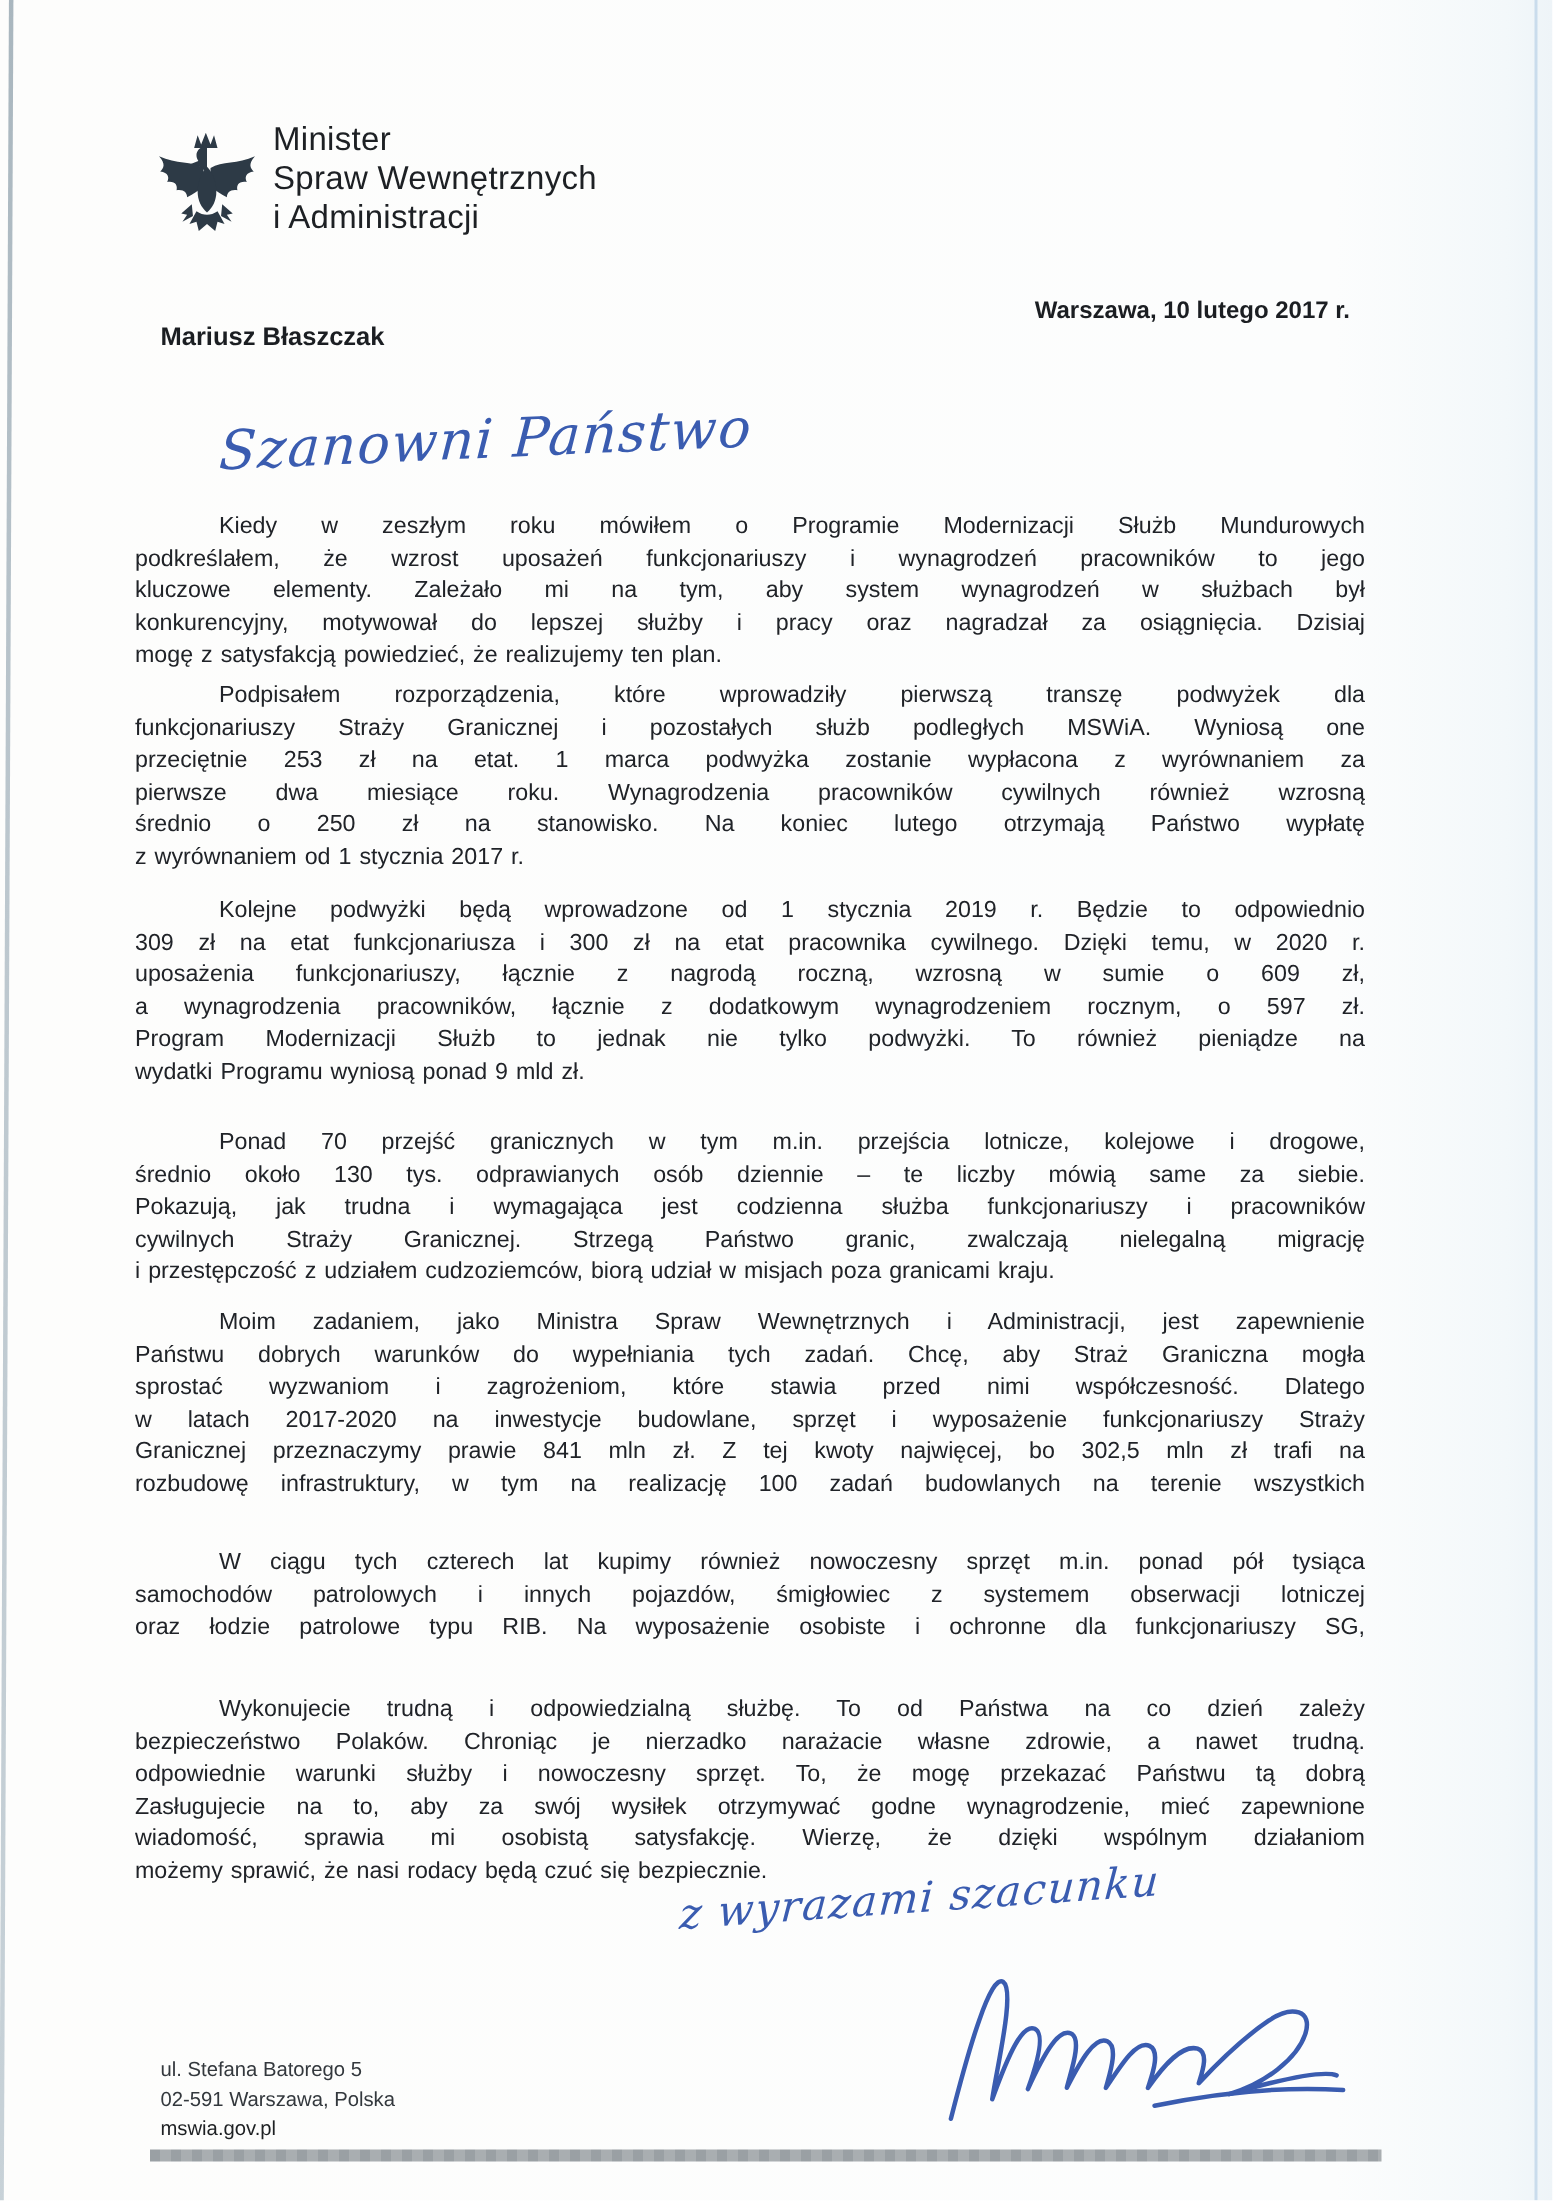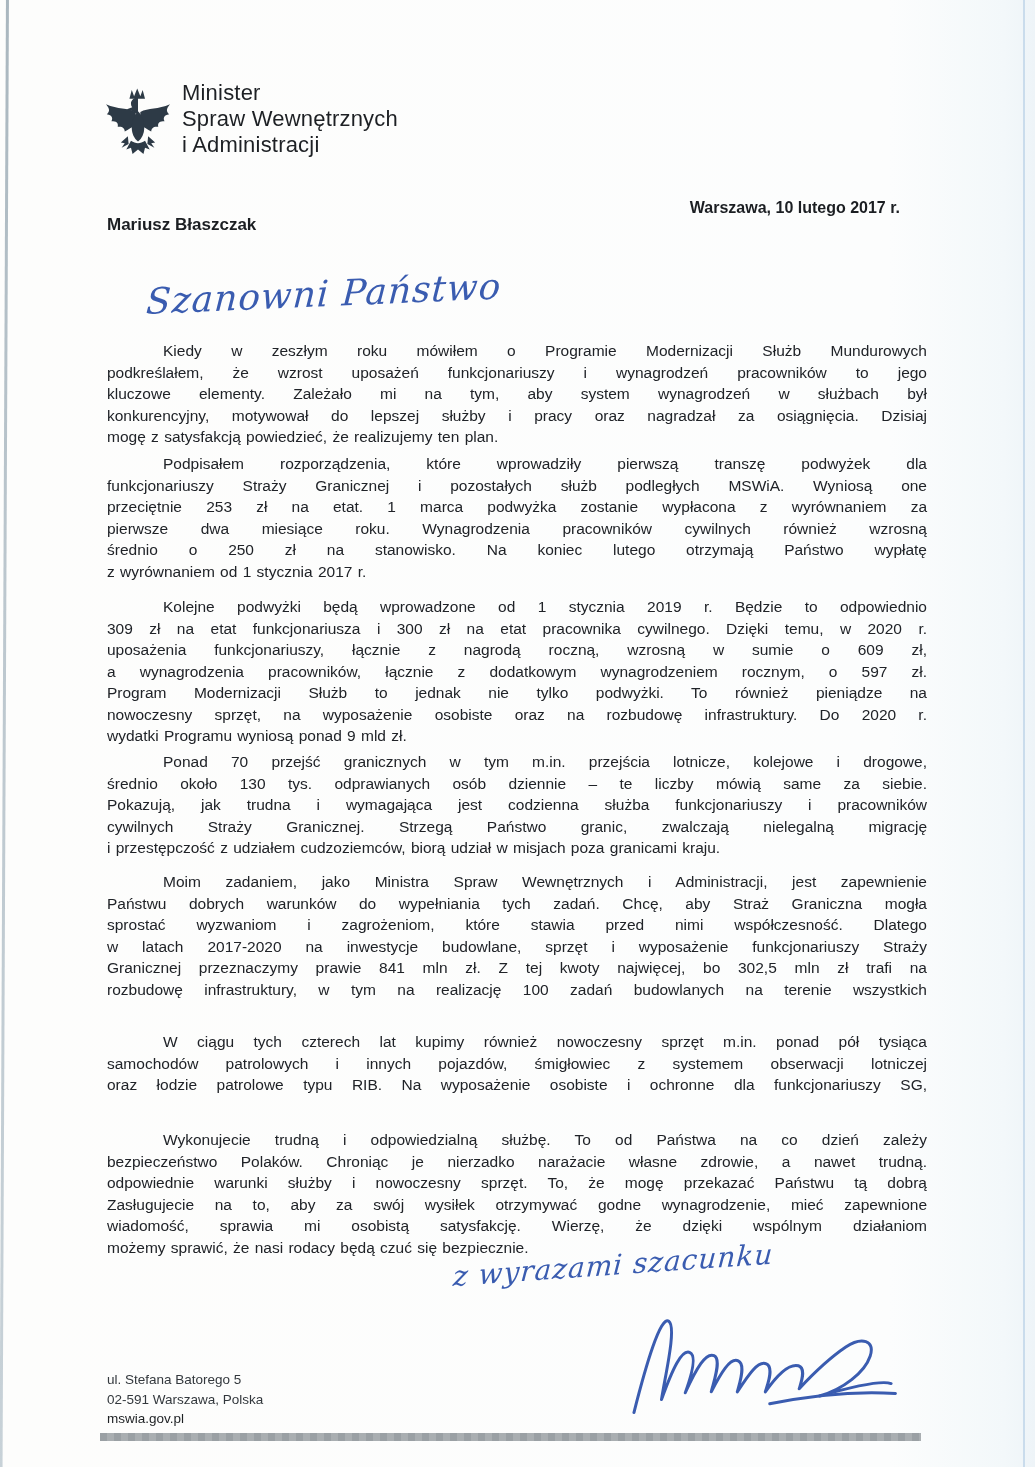--- a/index.html
+++ b/index.html
@@ -48,21 +48,21 @@
     letter-spacing:1px;
   }
   .closing-hand{
     position:absolute;left:452px;top:1260px;
     font-size:28px;transform:rotate(-4deg) skewX(-8deg);transform-origin:left bottom;
     letter-spacing:1px;
   }
   .signature{position:absolute;left:618px;top:1290px;transform:rotate(-2deg);}
   
   .para{
-    position:absolute;left:107px;width:820px;
+    position:absolute;left:90px;width:820px;
     font-size:15.5px;line-height:21.5px;color:#202328;
     word-spacing:1px;
   }
   .jline{text-align:justify;text-align-last:justify;}
   .jline.last{text-align-last:left;}
   .jline.first{text-indent:56px;}
   
   .footer{
     position:absolute;left:107px;top:1370px;
     font-size:13.5px;line-height:19.5px;color:#33383d;
@@ -122,21 +122,20 @@
       <div class="jline">pierwsze dwa miesiące roku. Wynagrodzenia pracowników cywilnych również wzrosną</div>
       <div class="jline">średnio o 250 zł na stanowisko. Na koniec lutego otrzymają Państwo wypłatę</div>
       <div class="jline last">z wyrównaniem od 1 stycznia 2017 r.</div>
     </div>
   <div class="para" style="top:596px">
       <div class="jline first">Kolejne podwyżki będą wprowadzone od 1 stycznia 2019 r. Będzie to odpowiednio</div>
       <div class="jline">309 zł na etat funkcjonariusza i 300 zł na etat pracownika cywilnego. Dzięki temu, w 2020 r.</div>
       <div class="jline">uposażenia funkcjonariuszy, łącznie z nagrodą roczną, wzrosną w sumie o 609 zł,</div>
       <div class="jline">a wynagrodzenia pracowników, łącznie z dodatkowym wynagrodzeniem rocznym, o 597 zł.</div>
       <div class="jline">Program Modernizacji Służb to jednak nie tylko podwyżki. To również pieniądze na</div>
-      <div class="jline">nowoczesny sprzęt, na wyposażenie osobiste oraz na rozbudowę infrastruktury. Do 2020 r.</div>
       <div class="jline last">wydatki Programu wyniosą ponad 9 mld zł.</div>
     </div>
   <div class="para" style="top:751px">
       <div class="jline first">Ponad 70 przejść granicznych w tym m.in. przejścia lotnicze, kolejowe i drogowe,</div>
       <div class="jline">średnio około 130 tys. odprawianych osób dziennie – te liczby mówią same za siebie.</div>
       <div class="jline">Pokazują, jak trudna i wymagająca jest codzienna służba funkcjonariuszy i pracowników</div>
       <div class="jline">cywilnych Straży Granicznej. Strzegą Państwo granic, zwalczają nielegalną migrację</div>
       <div class="jline last">i przestępczość z udziałem cudzoziemców, biorą udział w misjach poza granicami kraju.</div>
     </div>
   <div class="para" style="top:871px">

